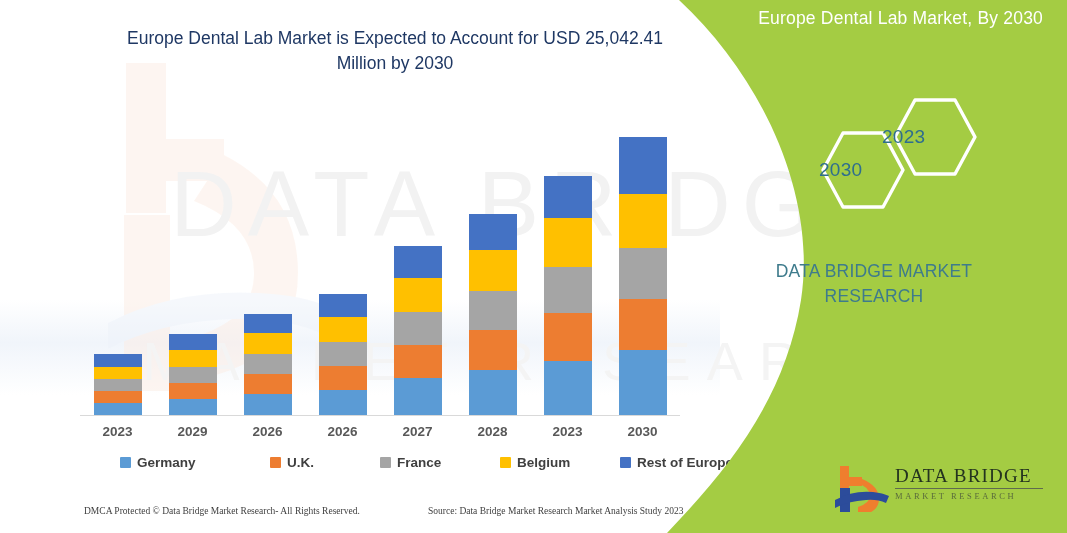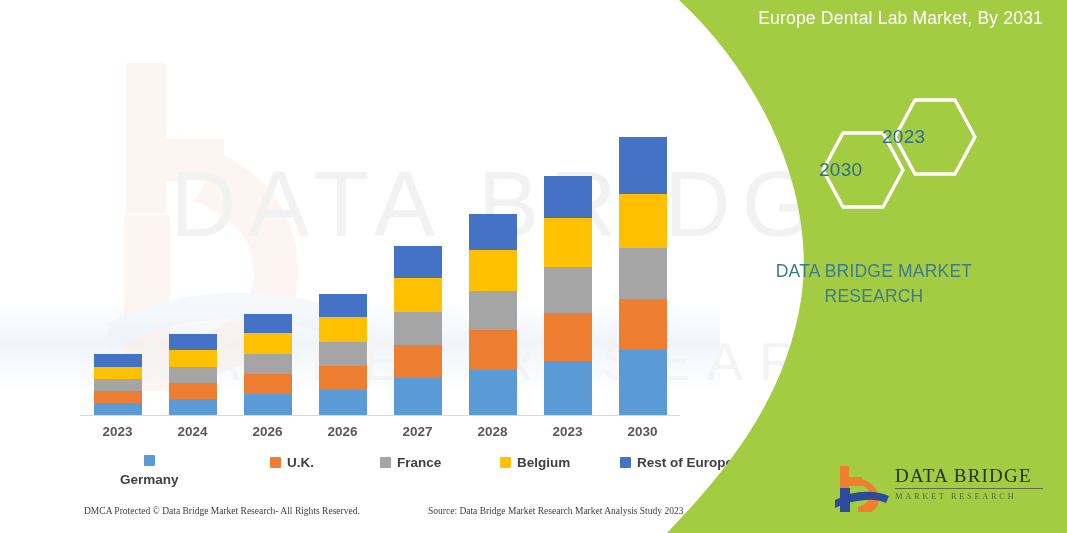--- a/index.html
+++ b/index.html
@@ -73,20 +73,21 @@
     <path d="M116 100 q74 38 74 118 q0 86 -98 106 l0 -44 q54 -18 54 -62 q0 -48 -60 -72 z" fill="#FCEDE4"></path>
     <path d="M16 160 h46 v176 h-46 z" fill="#FCEDE4"></path>
     <path d="M0 268 q66 -34 150 -30 q46 2 70 14 l-8 26 q-36 -16 -86 -14 q-72 2 -126 30 z" fill="#EEF3FA"></path>
   </svg>
 
   <div class="wm-text">
     <div class="wm-line big">DATA BRIDGE</div>
     <div class="wm-line small">MARKET RESEARCH</div>
   </div>
 
+  <div class="chart-title">Europe Dental Lab Market is Expected to Account for USD 25,042.41 Million by 2030</div>
 
   <div class="plot" id="plot">
       <div class="bar" style="left: 13.5px;">
         <div class="seg" style="height: 13px; background: rgb(68, 114, 196);"></div>
         <div class="seg" style="height: 12px; background: rgb(255, 192, 0);"></div>
         <div class="seg" style="height: 12px; background: rgb(165, 165, 165);"></div>
         <div class="seg" style="height: 12px; background: rgb(237, 125, 49);"></div>
         <div class="seg" style="height: 13px; background: rgb(91, 155, 213);"></div>
       </div>
       <div class="bar" style="left: 88.5px;">
@@ -135,31 +136,31 @@
         <div class="seg" style="height: 57px; background: rgb(68, 114, 196);"></div>
         <div class="seg" style="height: 54px; background: rgb(255, 192, 0);"></div>
         <div class="seg" style="height: 51px; background: rgb(165, 165, 165);"></div>
         <div class="seg" style="height: 51px; background: rgb(237, 125, 49);"></div>
         <div class="seg" style="height: 66px; background: rgb(91, 155, 213);"></div>
       </div>
     </div>
   <div class="axis-line"></div>
   <div class="xlabels" id="xlabels">
       <div class="xlab" style="left: 2.5px;">2023</div>
-      <div class="xlab" style="left: 77.5px;">2024</div>
+      <div class="xlab" style="left: 77.5px;">2029</div>
       <div class="xlab" style="left: 152.5px;">2026</div>
       <div class="xlab" style="left: 227.5px;">2026</div>
       <div class="xlab" style="left: 302.5px;">2027</div>
       <div class="xlab" style="left: 377.5px;">2028</div>
       <div class="xlab" style="left: 452.5px;">2023</div>
       <div class="xlab" style="left: 527.5px;">2030</div>
     </div>
 
   <div class="legend" id="legend">
-      <div class="lg" style="left: 0px; flex-direction: column;">
+      <div class="lg" style="left: 0px;">
         <span class="sw" style="background: rgb(91, 155, 213);"></span>
         <span class="tx">Germany</span>
       </div>
       <div class="lg" style="left: 150px; align-items: center;">
         <span class="sw" style="background: rgb(237, 125, 49);"></span>
         <span class="tx">U.K.</span>
       </div>
       <div class="lg" style="left: 260px;">
         <span class="sw" style="background: rgb(165, 165, 165);"></span>
         <span class="tx">France</span>
@@ -177,21 +178,21 @@
   <div class="footer">
     <div class="ft" id="ft-left">DMCA Protected © Data Bridge Market Research-  All Rights Reserved.</div>
     <div class="ft" id="ft-right">Source: Data Bridge Market Research  Market Analysis Study 2023</div>
   </div>
 
   <div class="green-panel">
     <svg width="400" height="533" viewBox="0 0 400 533" style="position:absolute;left:0;top:0;">
       <path d="M 12 0 L 400 0 L 400 533 L 0 533 C 60 470 118 400 134 300 C 150 196 96 78 12 0 Z" fill="#A4CC43"></path>
     </svg>
 
-    <div class="green-head">Europe Dental Lab Market, By 2031</div>
+    <div class="green-head">Europe Dental Lab Market, By 2030</div>
 
     <div class="hexwrap">
       <svg width="400" height="533" viewBox="0 0 400 533" style="position:absolute;left:0;top:0;">
 
         <polygon points="248,100 288,100 308,137 288,174 248,174 228,137" fill="none" stroke="#ffffff" stroke-width="3.4" stroke-linejoin="round"></polygon>
 
         <polygon points="176,133 216,133 236,170 216,207 176,207 156,170" fill="none" stroke="#ffffff" stroke-width="3.4" stroke-linejoin="round"></polygon>
       </svg>
       <div class="hex-label" id="hex2023-label">2023</div>
       <div class="hex-label" id="hex2030-label">2030</div>

